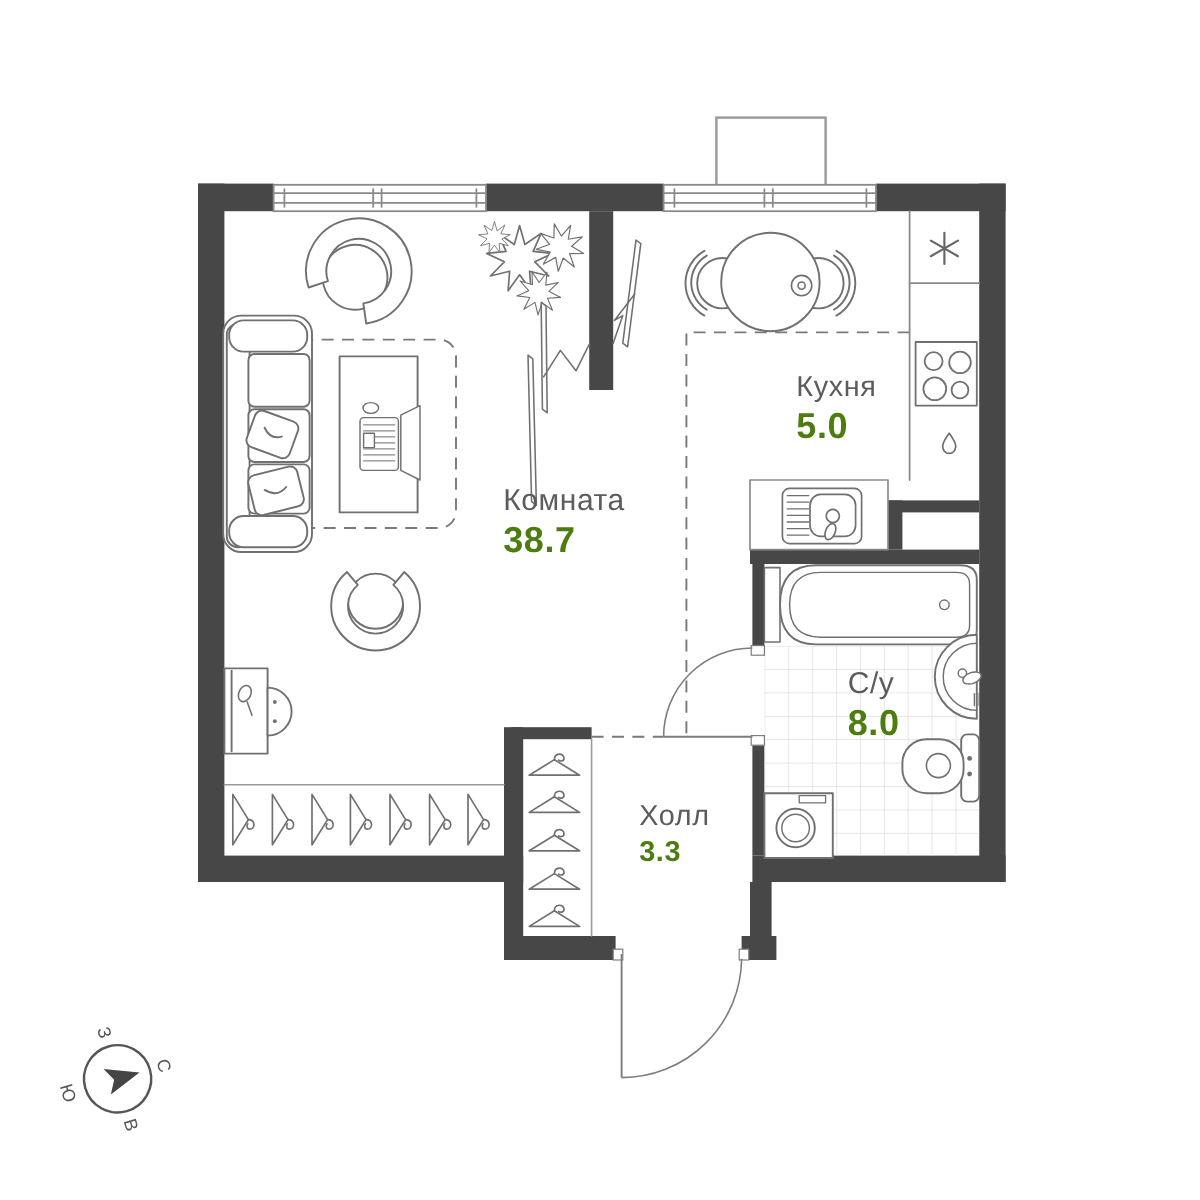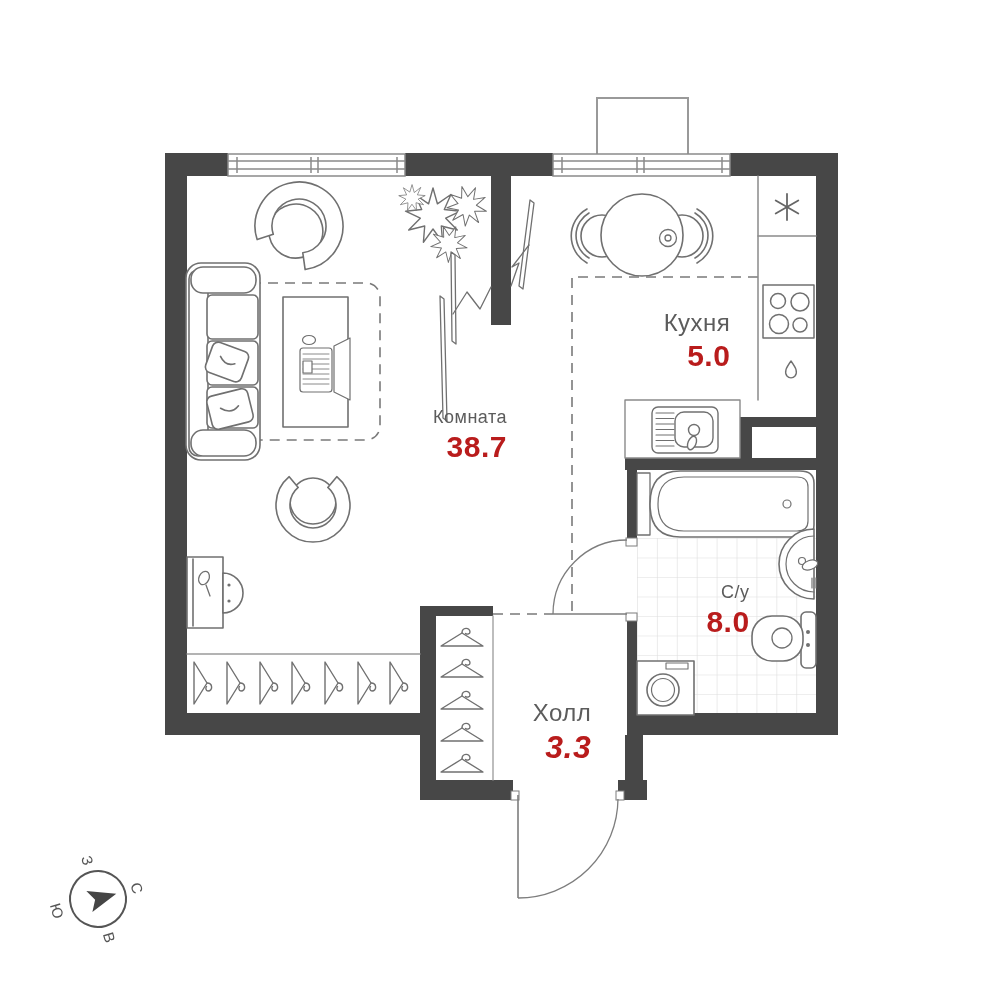--- a/index.html
+++ b/index.html
@@ -1,27 +1,27 @@
 <!DOCTYPE html>
 <html><head>
 <meta charset="utf-8">
 <style>
   html,body{margin:0;padding:0;background:#ffffff;}
   #stage{position:relative;width:1000px;height:1000px;background:#ffffff;overflow:hidden;
          font-family:"Liberation Sans",sans-serif;}
   #plan-svg{position:absolute;left:0;top:0;}
-  .label{position:absolute;text-align:right;transform:translate(-50%,-50%);line-height:1.15;}
-  .rname{font-size:18px;color:#5c5c5c;letter-spacing:.5px;}
-  .rarea{font-size:30px;font-weight:bold;color:#b91c1c;margin-top:2px;letter-spacing:.5px;}
+  .label{position:absolute;text-align:left;transform:translate(-50%,-50%);line-height:1.15;}
+  .rname{font-size:25px;color:#5c5c5c;letter-spacing:.5px;}
+  .rarea{font-size:30px;font-weight:bold;color:#4d7c0f;margin-top:2px;letter-spacing:.5px;}
   .lab-room  {left:470px;top:436px;}
   .lab-kitchen{left:697px;top:341px;}
-  .lab-bath  {left:728px;top:611px;}
-  .lab-hall  {left:562px;top:732px;}
+  .lab-bath  {left:728px;top:588px;}
+  .lab-hall  {left:562px;top:695px;}
   .lab-kitchen .rname,.lab-hall .rname{font-size:24px;}
-  .lab-hall .rarea{font-size:32px;font-style:italic;}
+  .lab-hall .rarea{font-size:24px;}
 </style>
 </head>
 <body>
 
 <div id="stage">
 
 <svg id="plan-svg" width="1000" height="1000" viewBox="0 0 1000 1000">
   <defs>
     <pattern id="tiles" x="637" y="538" width="19.9" height="19.5" patternUnits="userSpaceOnUse">
       <path d="M19.9,0 H0 V19.5" fill="none" stroke="#dedede" stroke-width="1.2"></path>

